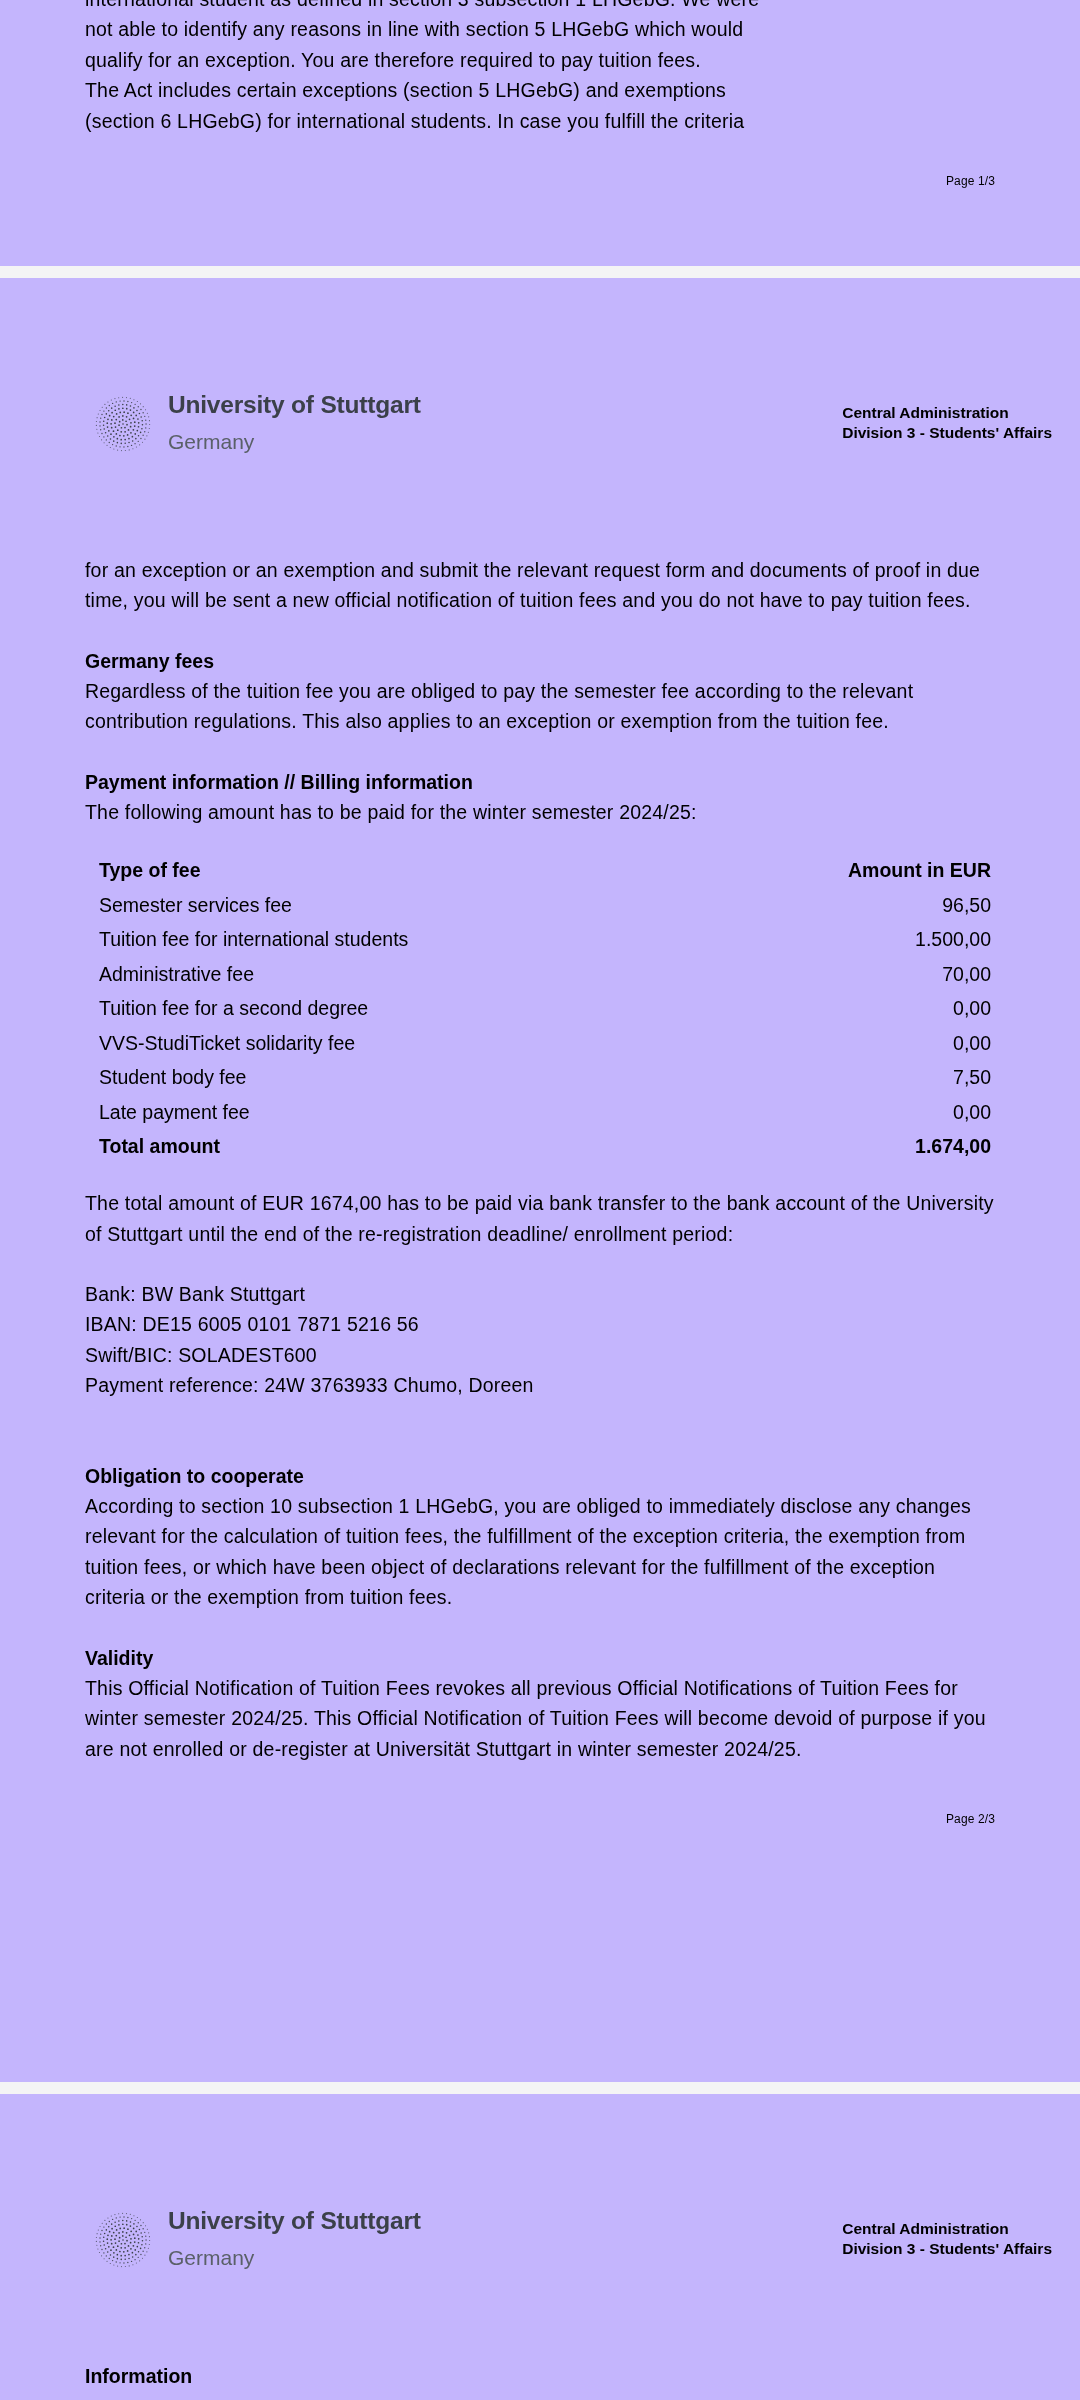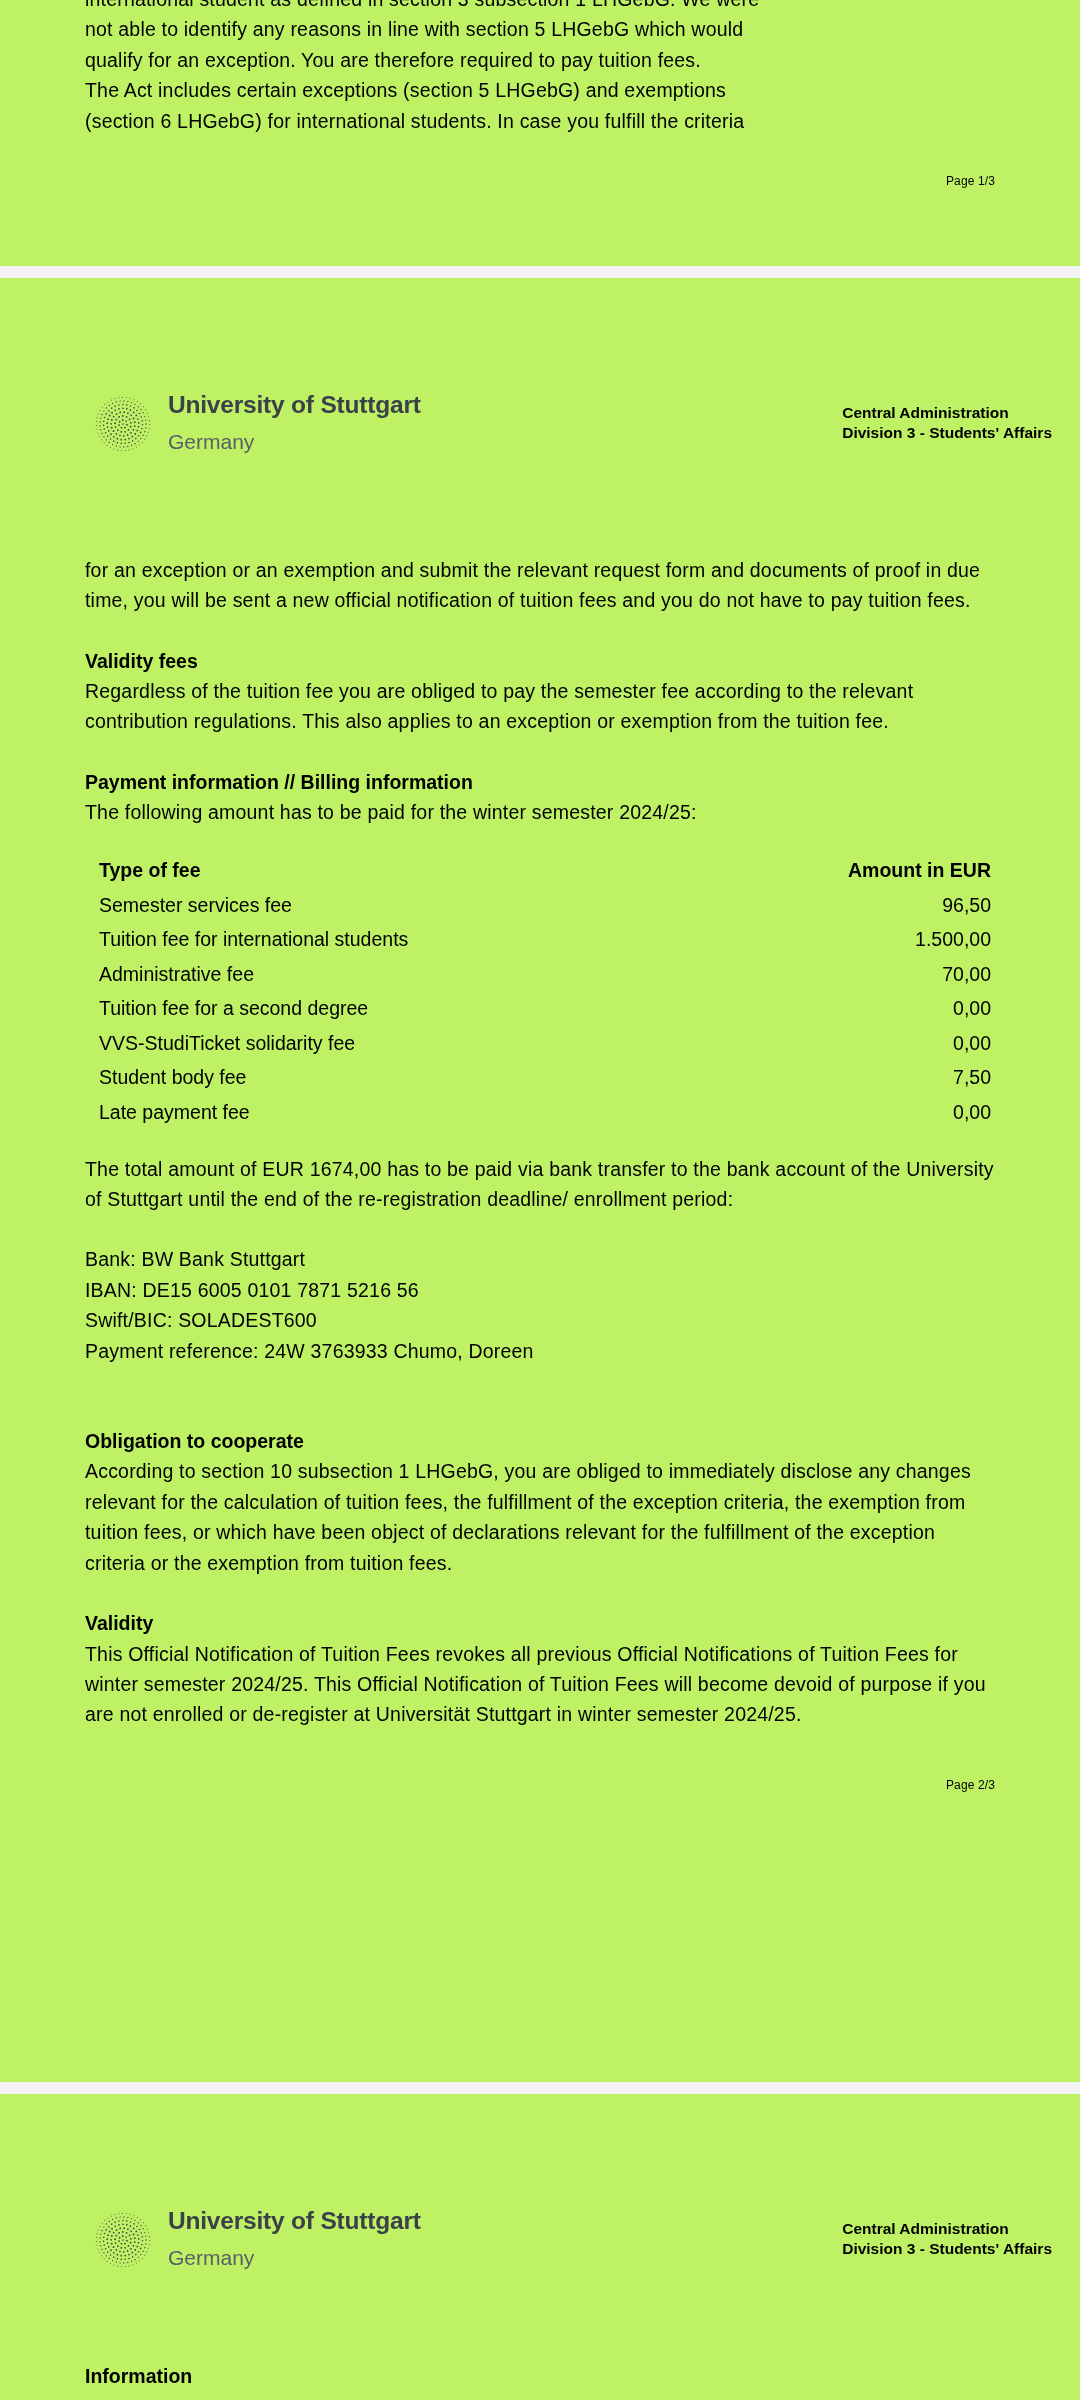--- a/index.html
+++ b/index.html
@@ -12,21 +12,21 @@
     height: 2400px;
     font-family: "Liberation Sans", sans-serif;
     color: #000000;
     overflow: hidden;
     position: relative;
   }
 
   .page {
     position: relative;
     width: 1080px;
-    background: #bef264;
+    background: #c4b5fd;
     box-sizing: border-box;
   }
   .page-gap {
     width: 1080px;
     height: 12px;
     background: #f4f4f5;
   }
 
   
   .content {
@@ -350,21 +350,21 @@
   </div>
 
   <div style="height:98px"></div>
 
   <div class="content">
 
     <p class="body-text">for an exception or an exemption and submit the relevant request form and documents of proof in due time, you will be sent a new official notification of tuition fees and you do not have to pay tuition fees.</p>
 
     <div class="spacer-md"></div>
 
-    <div class="section-head">Validity fees</div>
+    <div class="section-head">Germany fees</div>
     <p class="body-text">Regardless of the tuition fee you are obliged to pay the semester fee according to the relevant contribution regulations. This also applies to an exception or exemption from the tuition fee.</p>
 
     <div class="spacer-md"></div>
 
     <div class="section-head">Payment information // Billing information</div>
     <p class="body-text">The following amount has to be paid for the winter semester 2024/25:</p>
 
     <div style="height:26px"></div>
 
     <div class="table-wrap">
@@ -396,20 +396,24 @@
             <td class="label-col">VVS-StudiTicket solidarity fee</td>
             <td class="amount-col">0,00</td>
           </tr>
           <tr>
             <td class="label-col">Student body fee</td>
             <td class="amount-col">7,50</td>
           </tr>
           <tr>
             <td class="label-col">Late payment fee</td>
             <td class="amount-col">0,00</td>
+          </tr>
+          <tr class="total-row">
+            <td class="label-col">Total amount</td>
+            <td class="amount-col">1.674,00</td>
           </tr>
         </tbody>
       </table>
     </div>
 
     <div style="height:24px"></div>
 
     <p class="body-text">The total amount of EUR 1674,00 has to be paid via bank transfer to the bank account of the University of Stuttgart until the end of the re-registration deadline/ enrollment period:</p>
 
     <div class="spacer-md"></div>

